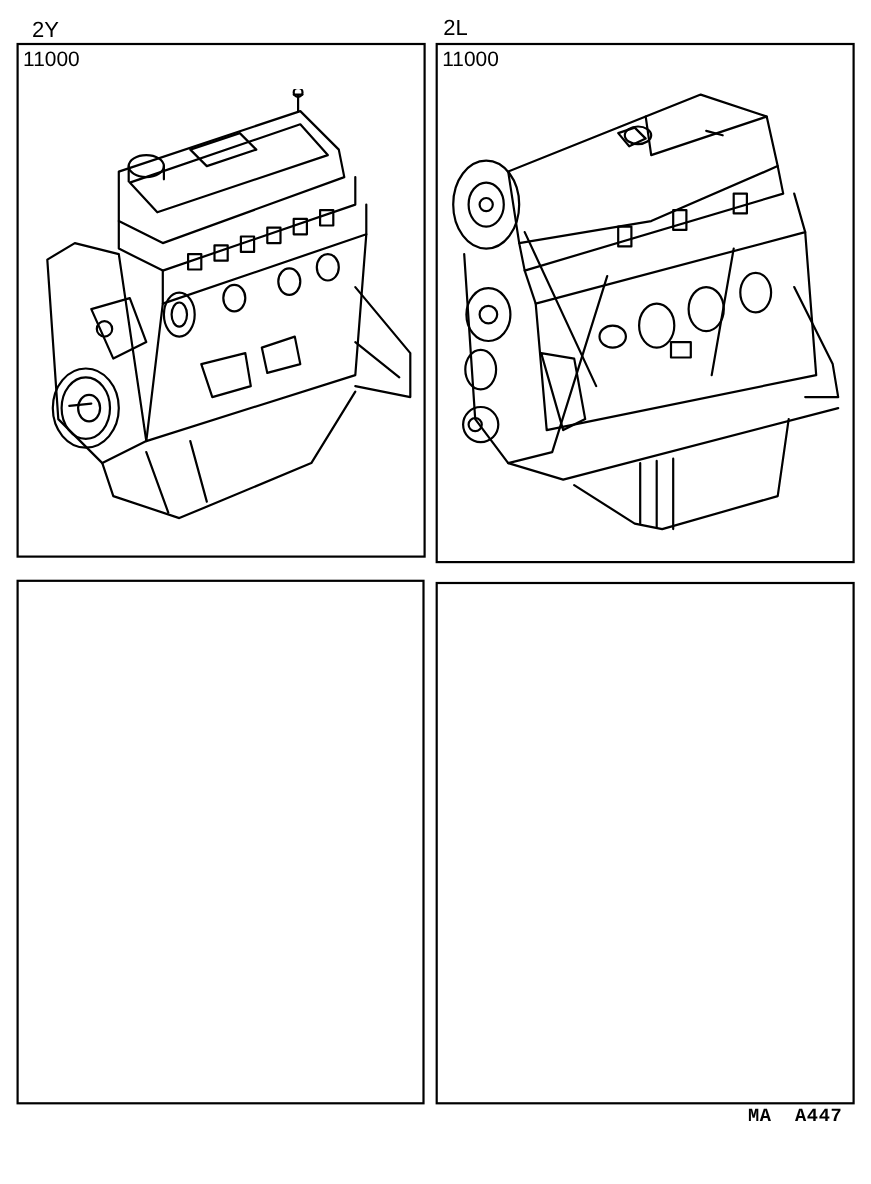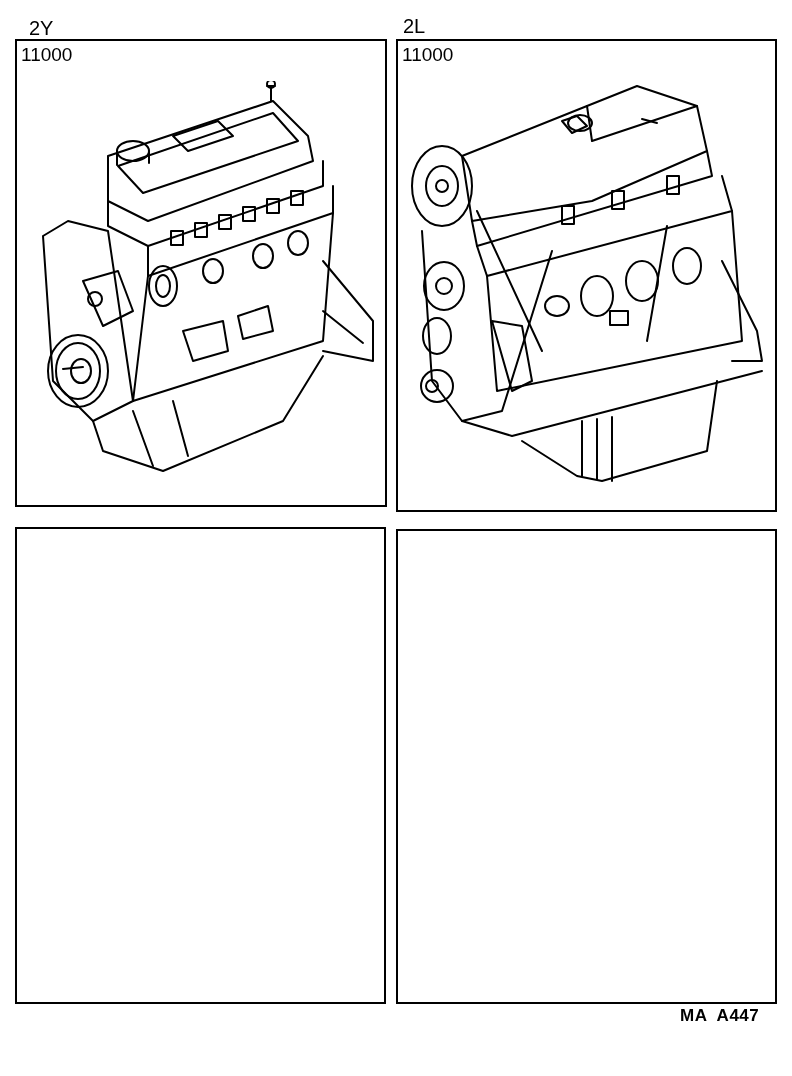--- a/index.html
+++ b/index.html
@@ -3,21 +3,21 @@
 <meta charset="utf-8">
 <style>
   html, body { margin:0; padding:0; background:#ffffff; }
   body { width:792px; height:1076px; position:relative; overflow:hidden;
          font-family:"Liberation Sans", sans-serif; color:#000; }
   .engine-label { position:absolute; font-size:20px; line-height:20px; font-weight:normal; }
   .panel { position:absolute; border:2px solid #000; box-sizing:border-box; background:#fff; }
   .part-no { position:absolute; left:4px; top:4px; font-size:19px; line-height:20px; }
   .illus { position:absolute; }
   .illus svg { width:100%; height:100%; display:block; }
-  .footer-code { position:absolute; font-size:17px; font-weight:bold; letter-spacing:0.5px; }
+  .footer-code { position:absolute; font-size:17px; font-weight:bold; letter-spacing:0.5px;font-family:Liberation Mono, monospace; }
 </style>
 </head>
 <body>
 
 <div class="engine-label" style="left:17px; top:18px;margin-left:12px;">2Y</div>
 <div class="panel" style="left:15px; top:39px; width:372px; height:468px;">
   <div class="part-no">11000</div>
   <div class="illus" style="left:6px; top:40px; width:360px; height:420px;">
     <svg viewBox="0 0 360 420" fill="none" stroke="#000" stroke-width="2" stroke-linejoin="round" stroke-linecap="round">
 

